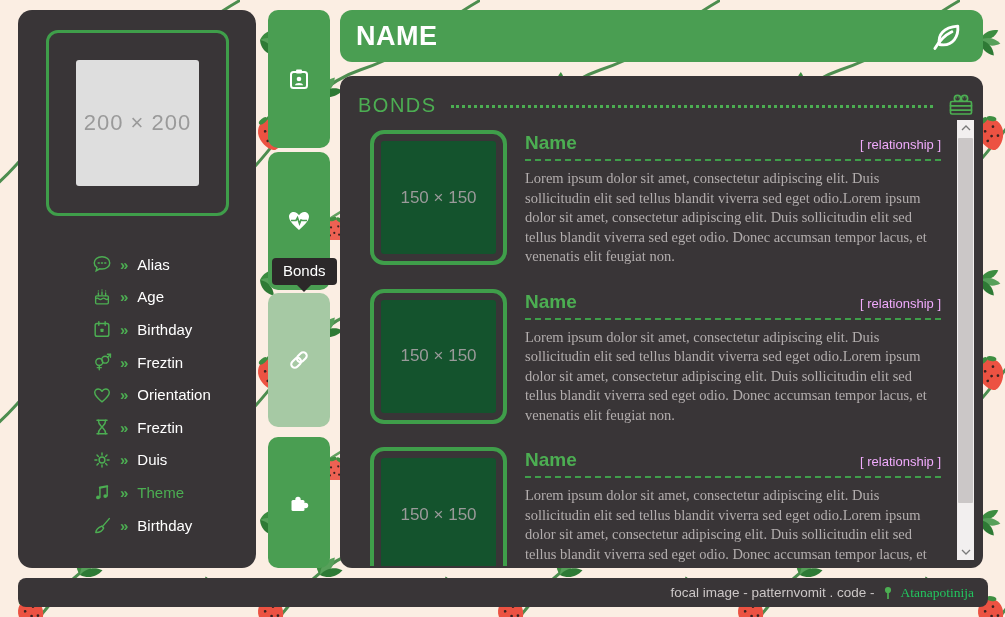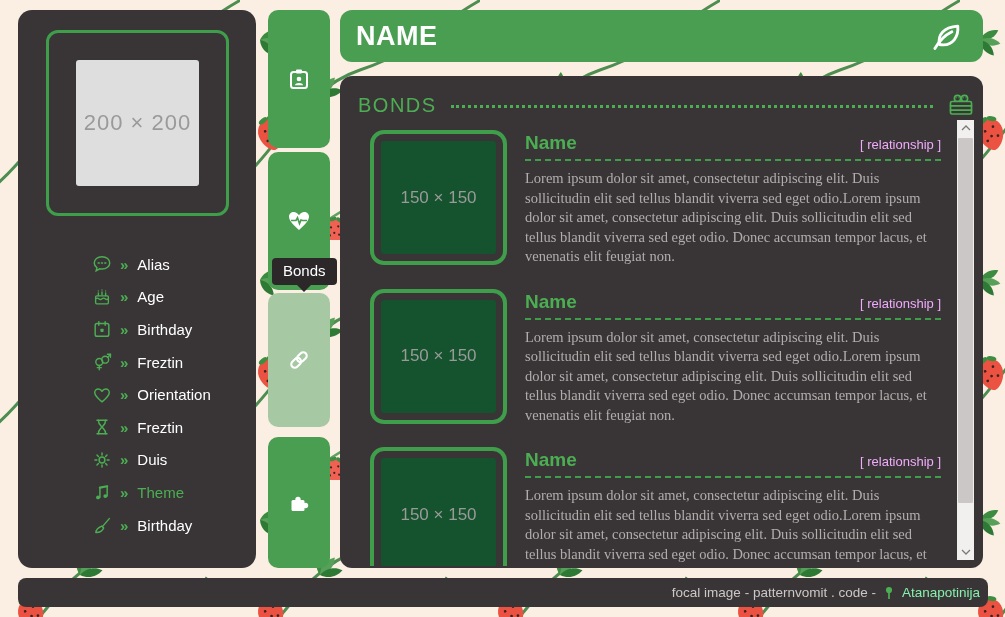--- a/index.html
+++ b/index.html
@@ -70,23 +70,23 @@
                background:#f2efef; border-radius:1px; z-index:3; }
   .sb-btn { position:absolute; left:0; width:17px; height:16px; display:flex;
             align-items:center; justify-content:center; background:#f2efef; cursor:pointer; }
   .sb-up { top:0; } .sb-down { bottom:0; }
   .sb-thumb { position:absolute; left:1px; top:18px; width:15px; height:365px;
               background:#cbc7c7; border-radius:1px; cursor:grab; }
 
   
   .footer { position:absolute; left:18px; top:578px; width:970px; height:29px;
             background:#393537; border-radius:8px; display:flex; align-items:center;
-            justify-content:flex-end; padding-right:8px; gap:7px;
+            justify-content:flex-end; padding-right:14px; gap:7px;
             font-size:13.5px; color:#ccc7c7; z-index:2; }
-  .footer .credit-link { color:#86efac; }
+  .footer .credit-link { color:#22c55e;font-family:Liberation Serif, serif; }
   .pin { width:12px; height:16px; }
 </style>
 </head>
 <body>
 
 <div class="screen">
 
   <svg class="bg-svg" width="1005" height="617">
     <defs>
       <g id="berry">

